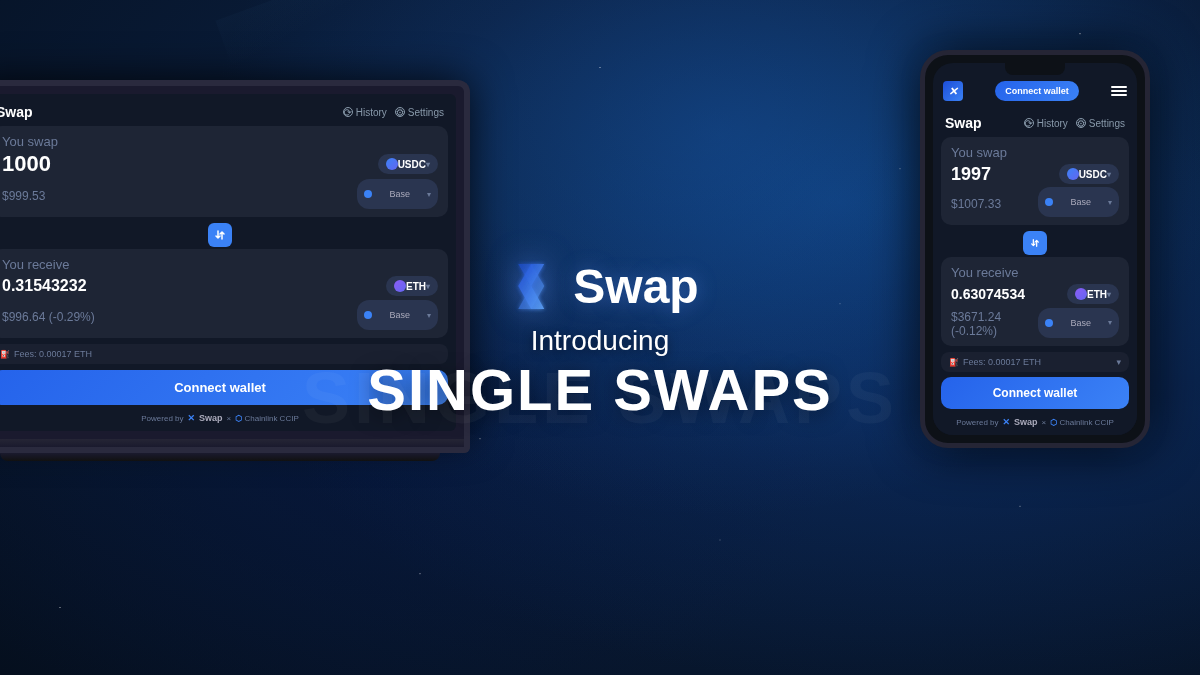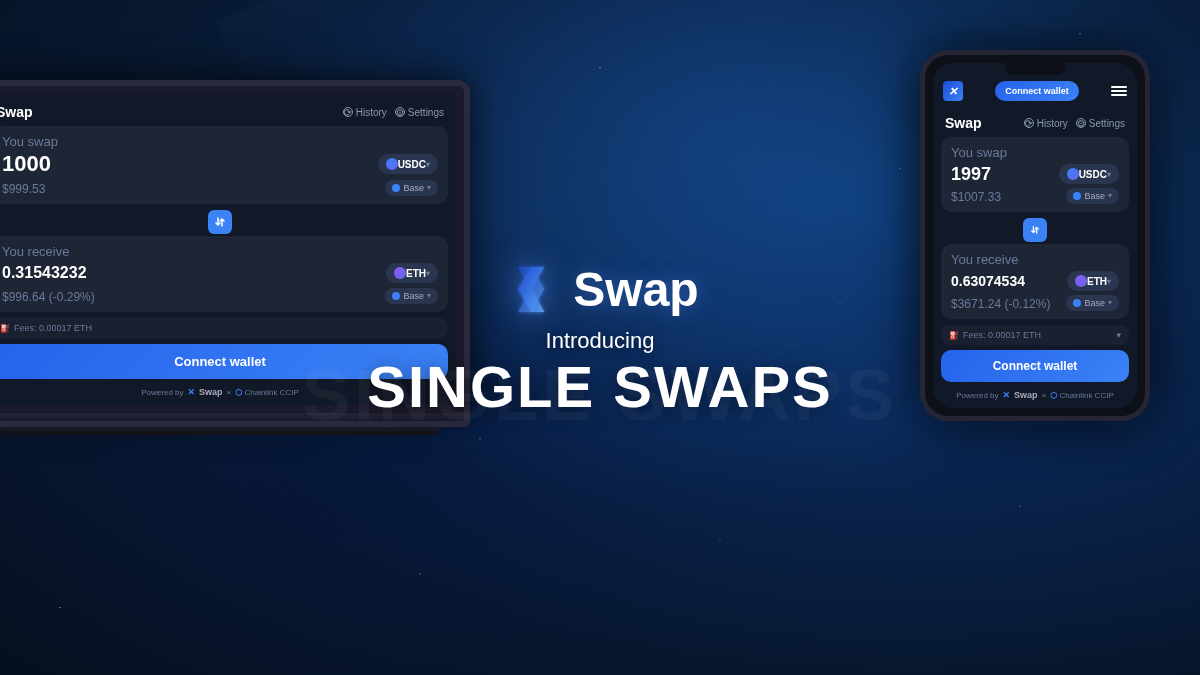--- a/index.html
+++ b/index.html
@@ -212,24 +212,24 @@
       height: 12px;
       border-radius: 50%;
       background: linear-gradient(135deg, #3b82f6, #6366f1);
     }
     .token-dot-eth {
       background: linear-gradient(135deg, #8b5cf6, #6366f1);
     }
     .chain-badge {
       display: flex;
       align-items: center;
-      gap: 3px;
+      gap: 17px;
       background: #2a3550;
       border-radius: 12px;
-      padding: 3px 7px;
+      padding: 10px 7px;
       font-size: 9px;
       color: #aab;
     }
     .chain-dot {
       width: 8px;
       height: 8px;
       border-radius: 50%;
       background: #3b82f6;
     }
     .usd-value {
@@ -388,21 +388,21 @@
     .x-svg {
       filter: drop-shadow(0 0 15px rgba(100,150,255,0.6));
     }
     .swap-text-logo {
       font-size: 48px;
       font-weight: 800;
       color: #fff;
       text-shadow: 0 0 20px rgba(100,150,255,0.4);
     }
     .introducing-text {
-      font-size: 22px;
+      font-size: 28px;
       color: #fff;
       font-weight: 400;
       margin-bottom: 4px;
       text-shadow: 0 2px 10px rgba(0,0,0,0.5);
     }
     .single-swaps-text {
       font-size: 58px;
       font-weight: 900;
       color: #fff;
       letter-spacing: 2px;

